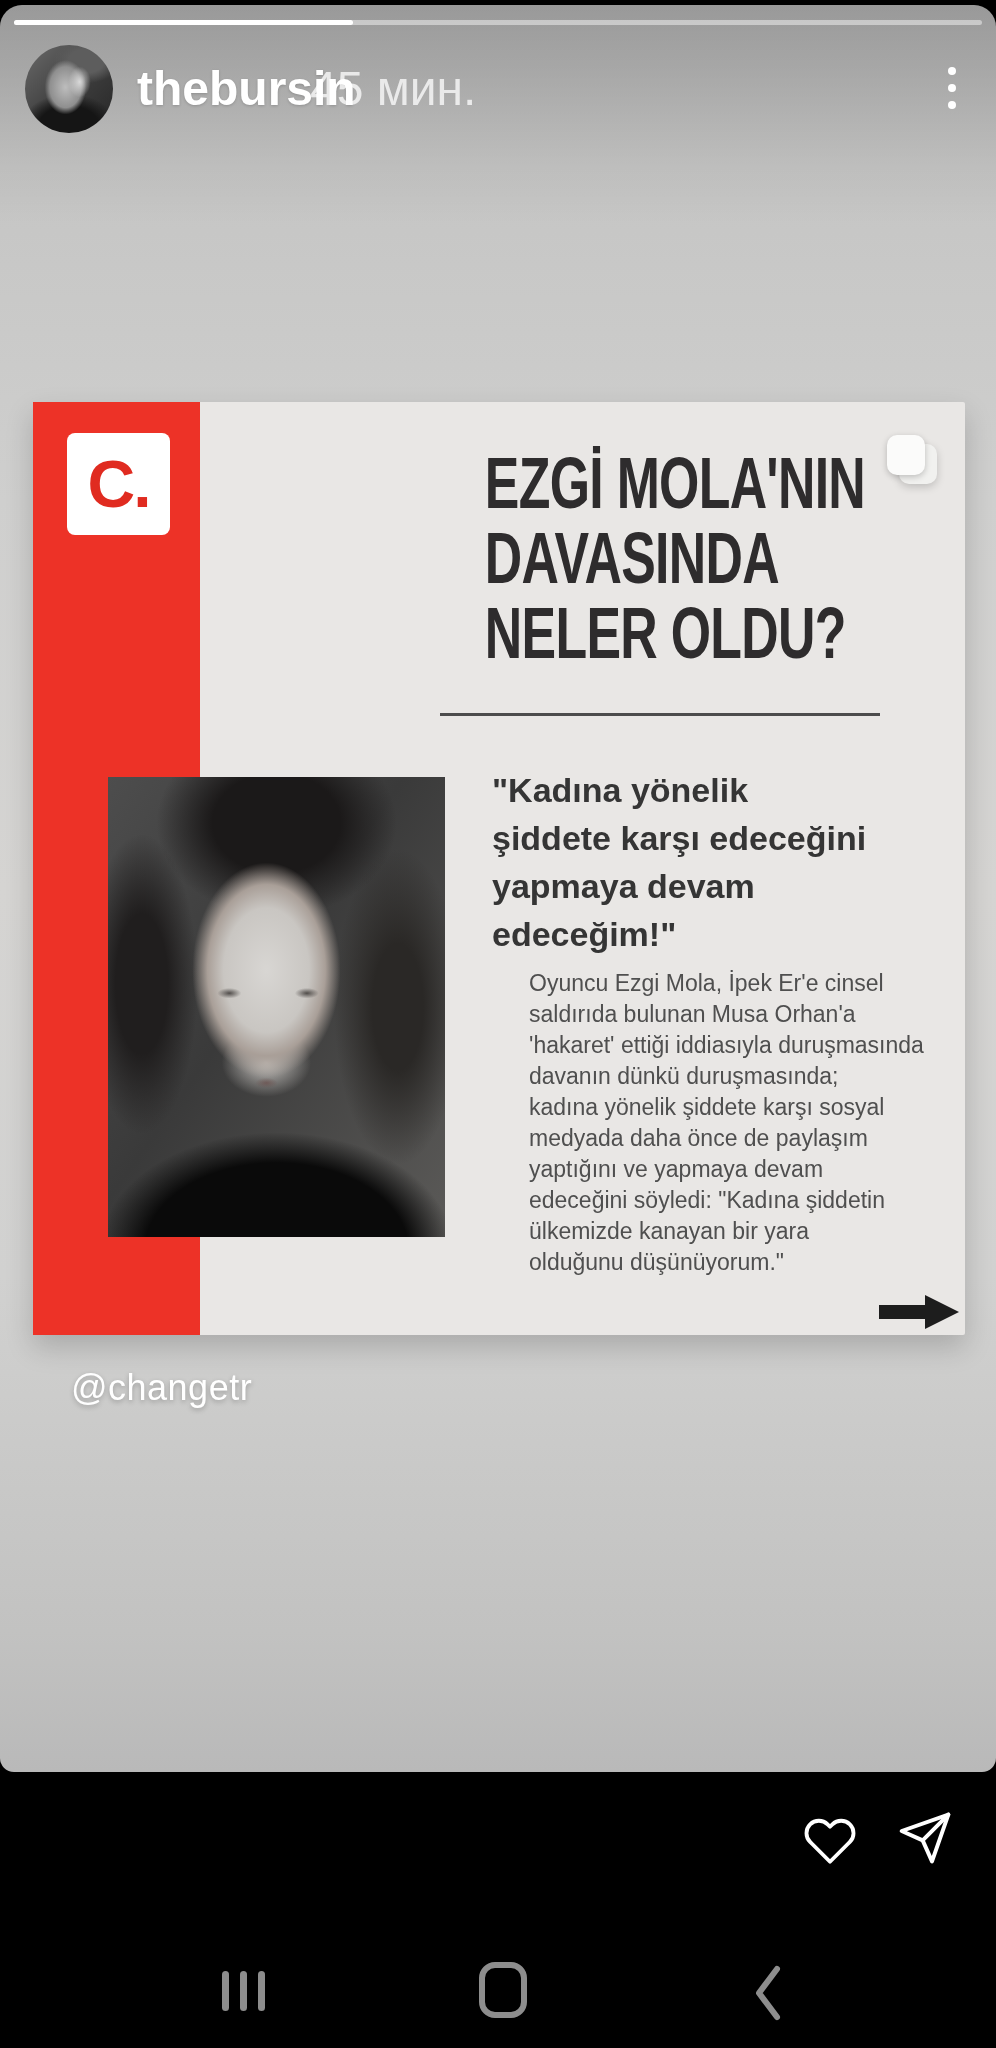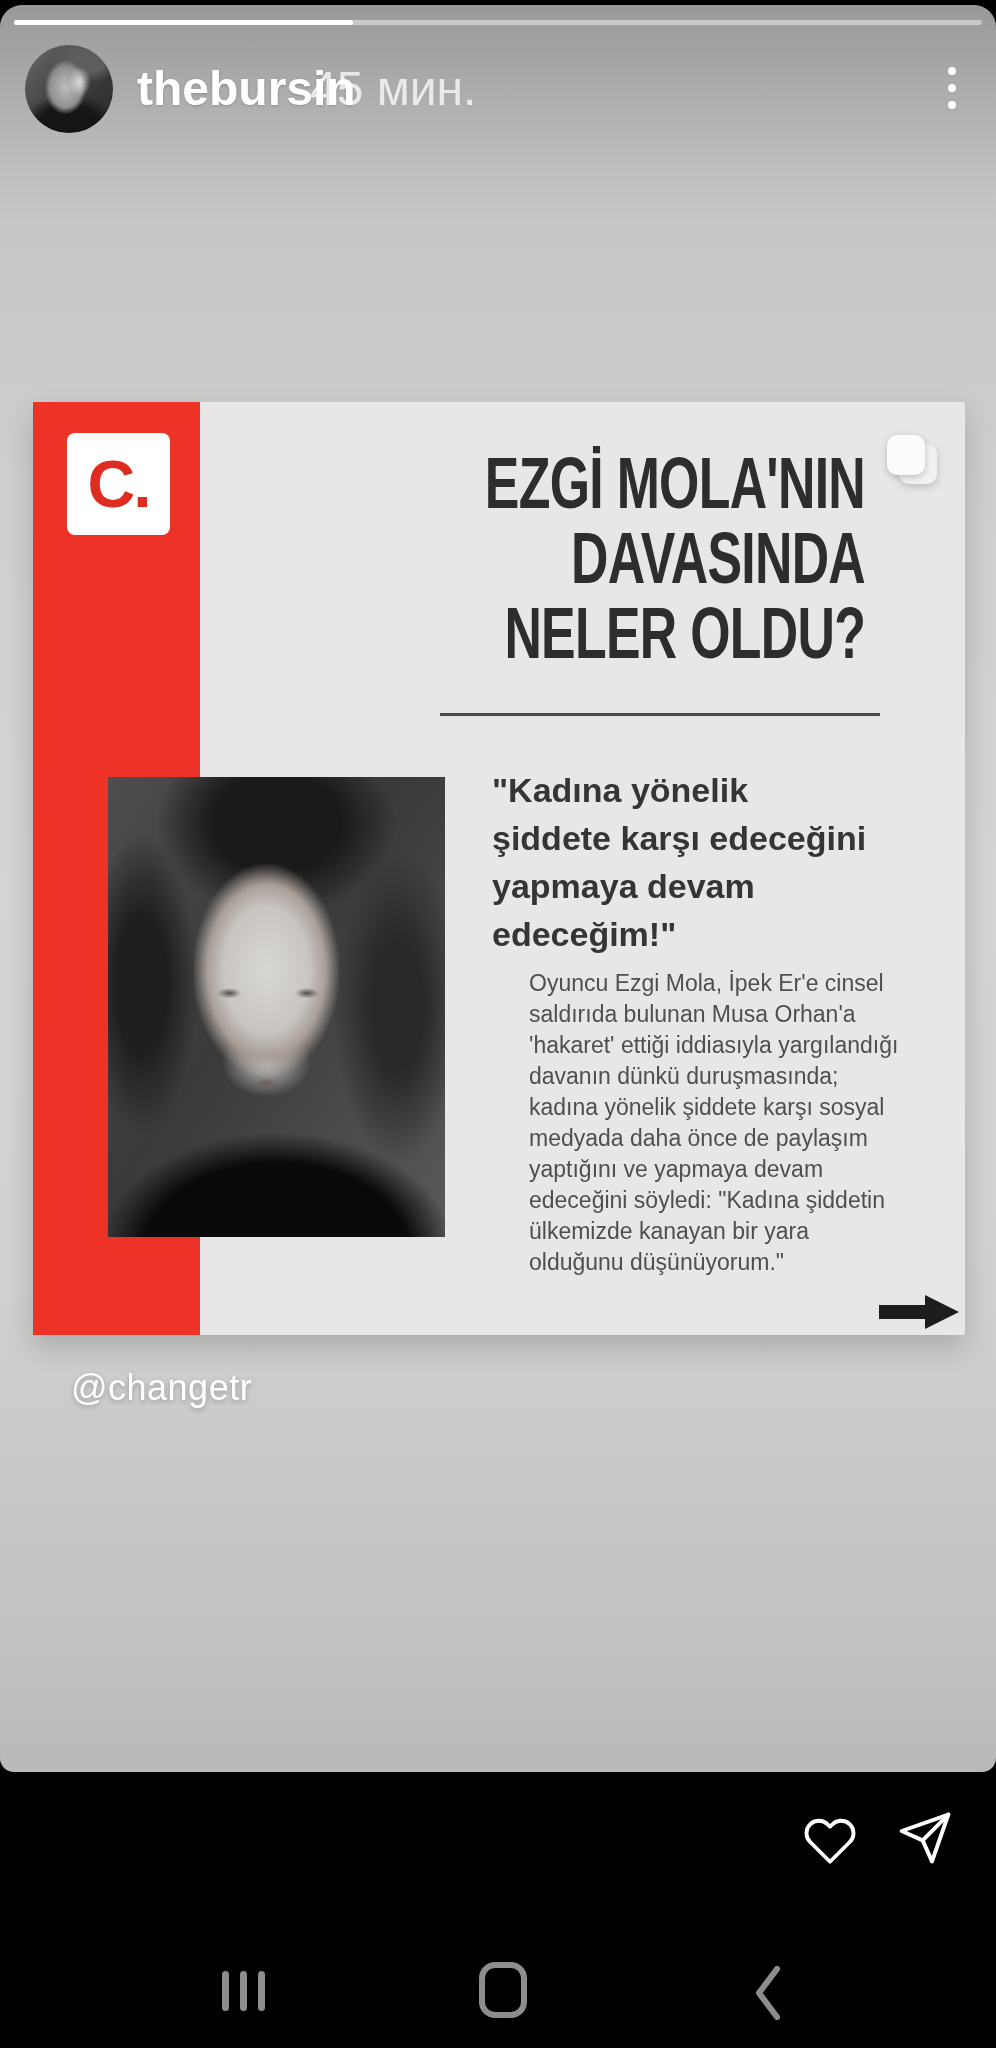--- a/index.html
+++ b/index.html
@@ -41,21 +41,21 @@
   .red-bar{position:absolute;left:0;top:0;width:167px;height:933px;background:#ed3227;}
   .logo-box{position:absolute;left:34px;top:31px;width:103px;height:102px;background:#fff;
     border-radius:8px;display:flex;align-items:center;justify-content:center;}
   .logo-box span{color:#e02b20;font-size:66px;font-weight:bold;letter-spacing:-2px;line-height:1;}
 
   .sticker{position:absolute;left:854px;top:33px;width:62px;height:62px;}
   .sticker .sq{position:absolute;width:38px;height:40px;border-radius:10px;background:#fbfbfa;}
   .sticker .sq.back{left:12px;top:9px;background:#f1f1ef;box-shadow:0 3px 8px rgba(0,0,0,.18);}
   .sticker .sq.front{left:0;top:0;box-shadow:0 2px 6px rgba(0,0,0,.22);}
 
-  .card-title{position:absolute;right:100px;top:44px;text-align:right;}
+  .card-title{position:absolute;right:100px;top:44px;text-align:left;}
   .title-line{font-size:72px;line-height:75px;font-weight:bold;color:#2e2c2d;white-space:nowrap;
     transform:scaleX(.72);transform-origin:100% 50%;letter-spacing:-1px;}
 
   .divider{position:absolute;left:407px;top:311px;width:440px;height:3px;background:#4c4c4c;}
 
   .photo{position:absolute;left:75px;top:375px;width:337px;height:460px;background:
     radial-gradient(ellipse 16px 7px at 36% 47%, rgba(30,26,24,.7) 0%, rgba(30,26,24,0) 75%),
     radial-gradient(ellipse 16px 7px at 59% 47%, rgba(30,26,24,.7) 0%, rgba(30,26,24,0) 75%),
     radial-gradient(ellipse 15px 7px at 47% 66.5%, rgba(105,75,72,.65) 0%, rgba(105,75,72,0) 75%),
     radial-gradient(ellipse 95px 138px at 47% 42%, #d8d6d3 0%, #c9c6c2 45%, #a99f98 62%, rgba(60,55,52,0) 78%),
@@ -135,21 +135,21 @@
       <div class="quote">
         <div class="quote-line">"Kadına yönelik</div>
         <div class="quote-line">şiddete karşı edeceğini</div>
         <div class="quote-line">yapmaya devam</div>
         <div class="quote-line">edeceğim!"</div>
       </div>
 
       <div class="body-text">
         <div class="body-line">Oyuncu Ezgi Mola, İpek Er'e cinsel</div>
         <div class="body-line">saldırıda bulunan Musa Orhan'a</div>
-        <div class="body-line">'hakaret' ettiği iddiasıyla yargılandığı</div>
+        <div class="body-line">'hakaret' ettiği iddiasıyla duruşmasında</div>
         <div class="body-line">davanın dünkü duruşmasında;</div>
         <div class="body-line">kadına yönelik şiddete karşı sosyal</div>
         <div class="body-line">medyada daha önce de paylaşım</div>
         <div class="body-line">yaptığını ve yapmaya devam</div>
         <div class="body-line">edeceğini söyledi: "Kadına şiddetin</div>
         <div class="body-line">ülkemizde kanayan bir yara</div>
         <div class="body-line">olduğunu düşünüyorum."</div>
       </div>
 
       <svg class="next-arrow" viewBox="0 0 80 34">

